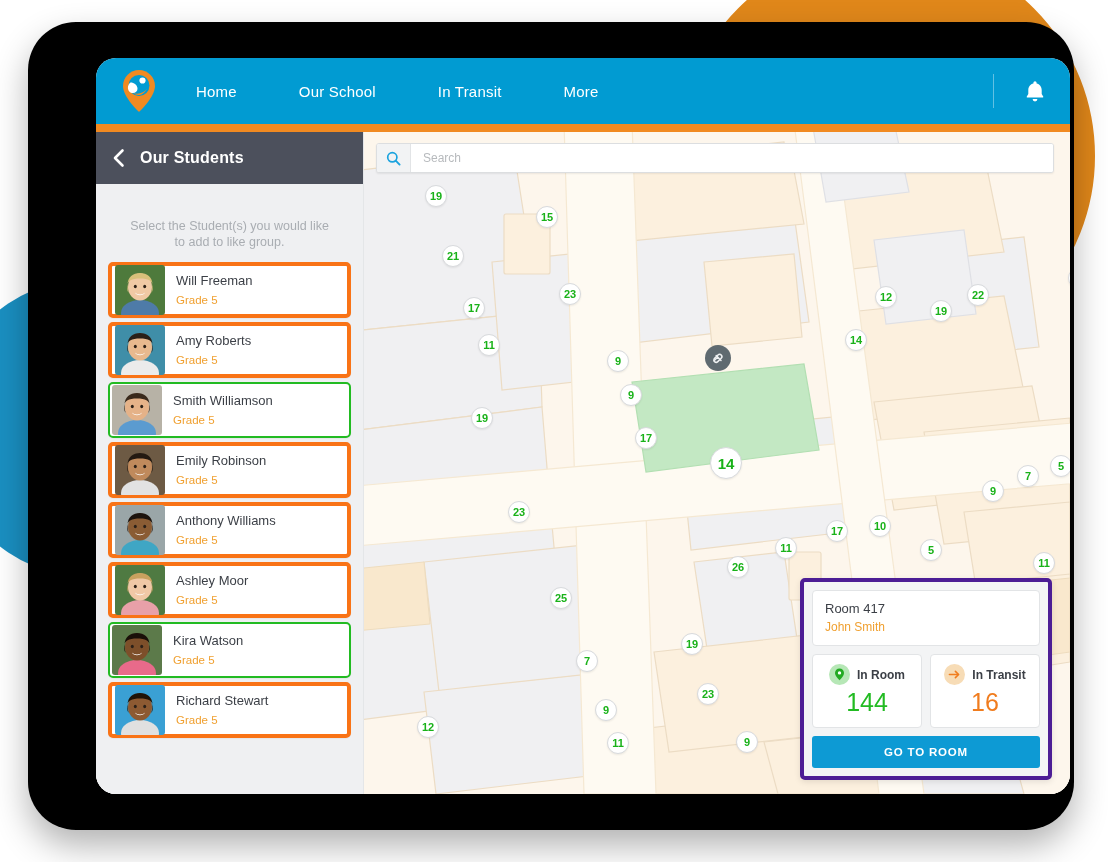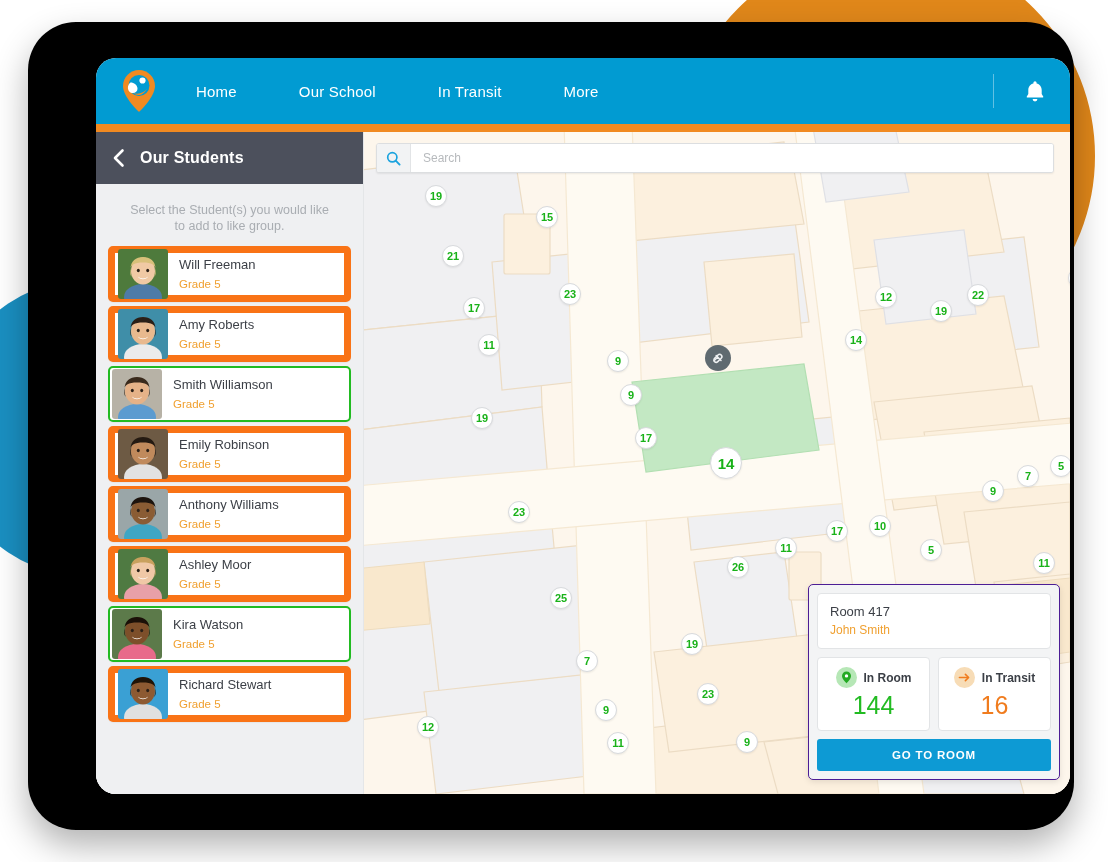--- a/index.html
+++ b/index.html
@@ -135,33 +135,33 @@
   .sidebar-title {
     color: #ffffff;
     font-size: 16px;
     font-weight: bold;
     letter-spacing: .2px;
   }
   .sidebar-scroll {
     flex: 1;
     background: #eff0f2;
     overflow-y: auto;
-    padding: 0 12px;
+    padding: 16px 12px;
     position: relative;
   }
   .hint {
     text-align: center;
     color: #a9adb2;
     font-size: 12.5px;
     line-height: 16px;
     padding: 18px 10px 12px;
   }
   .student-card {
     background: #ffffff;
-    border: 7px solid #f97316;
+    border: 4px solid #f97316;
     border-radius: 5px;
     height: 56px;
     margin-bottom: 4px;
     display: flex;
     align-items: center;
     padding: 3px;
     cursor: pointer;
     box-shadow: 0 1px 1px rgba(0,0,0,0.04);
   }
   .student-card.selected {
@@ -274,24 +274,24 @@
     border-radius: 50%;
     background: #5f6a70;
     display: flex; align-items: center; justify-content: center;
     z-index: 4;
     cursor: pointer;
   }
 
   
   .info-card {
     position: absolute;
-    right: 10px; bottom: 14px;
+    right: 18px; bottom: 14px;
     width: 252px;
     background: #f3f4f5;
-    border: 1px solid #4c1d95;
+    border: 4px solid #4c1d95;
     border-radius: 5px;
     padding: 8px;
     z-index: 6;
     box-shadow: 0 2px 6px rgba(0,0,0,0.10);
   }
   .room-box {
     background: #ffffff;
     border: 1px solid #e2e4e6;
     border-radius: 4px;
     padding: 9px 12px;

